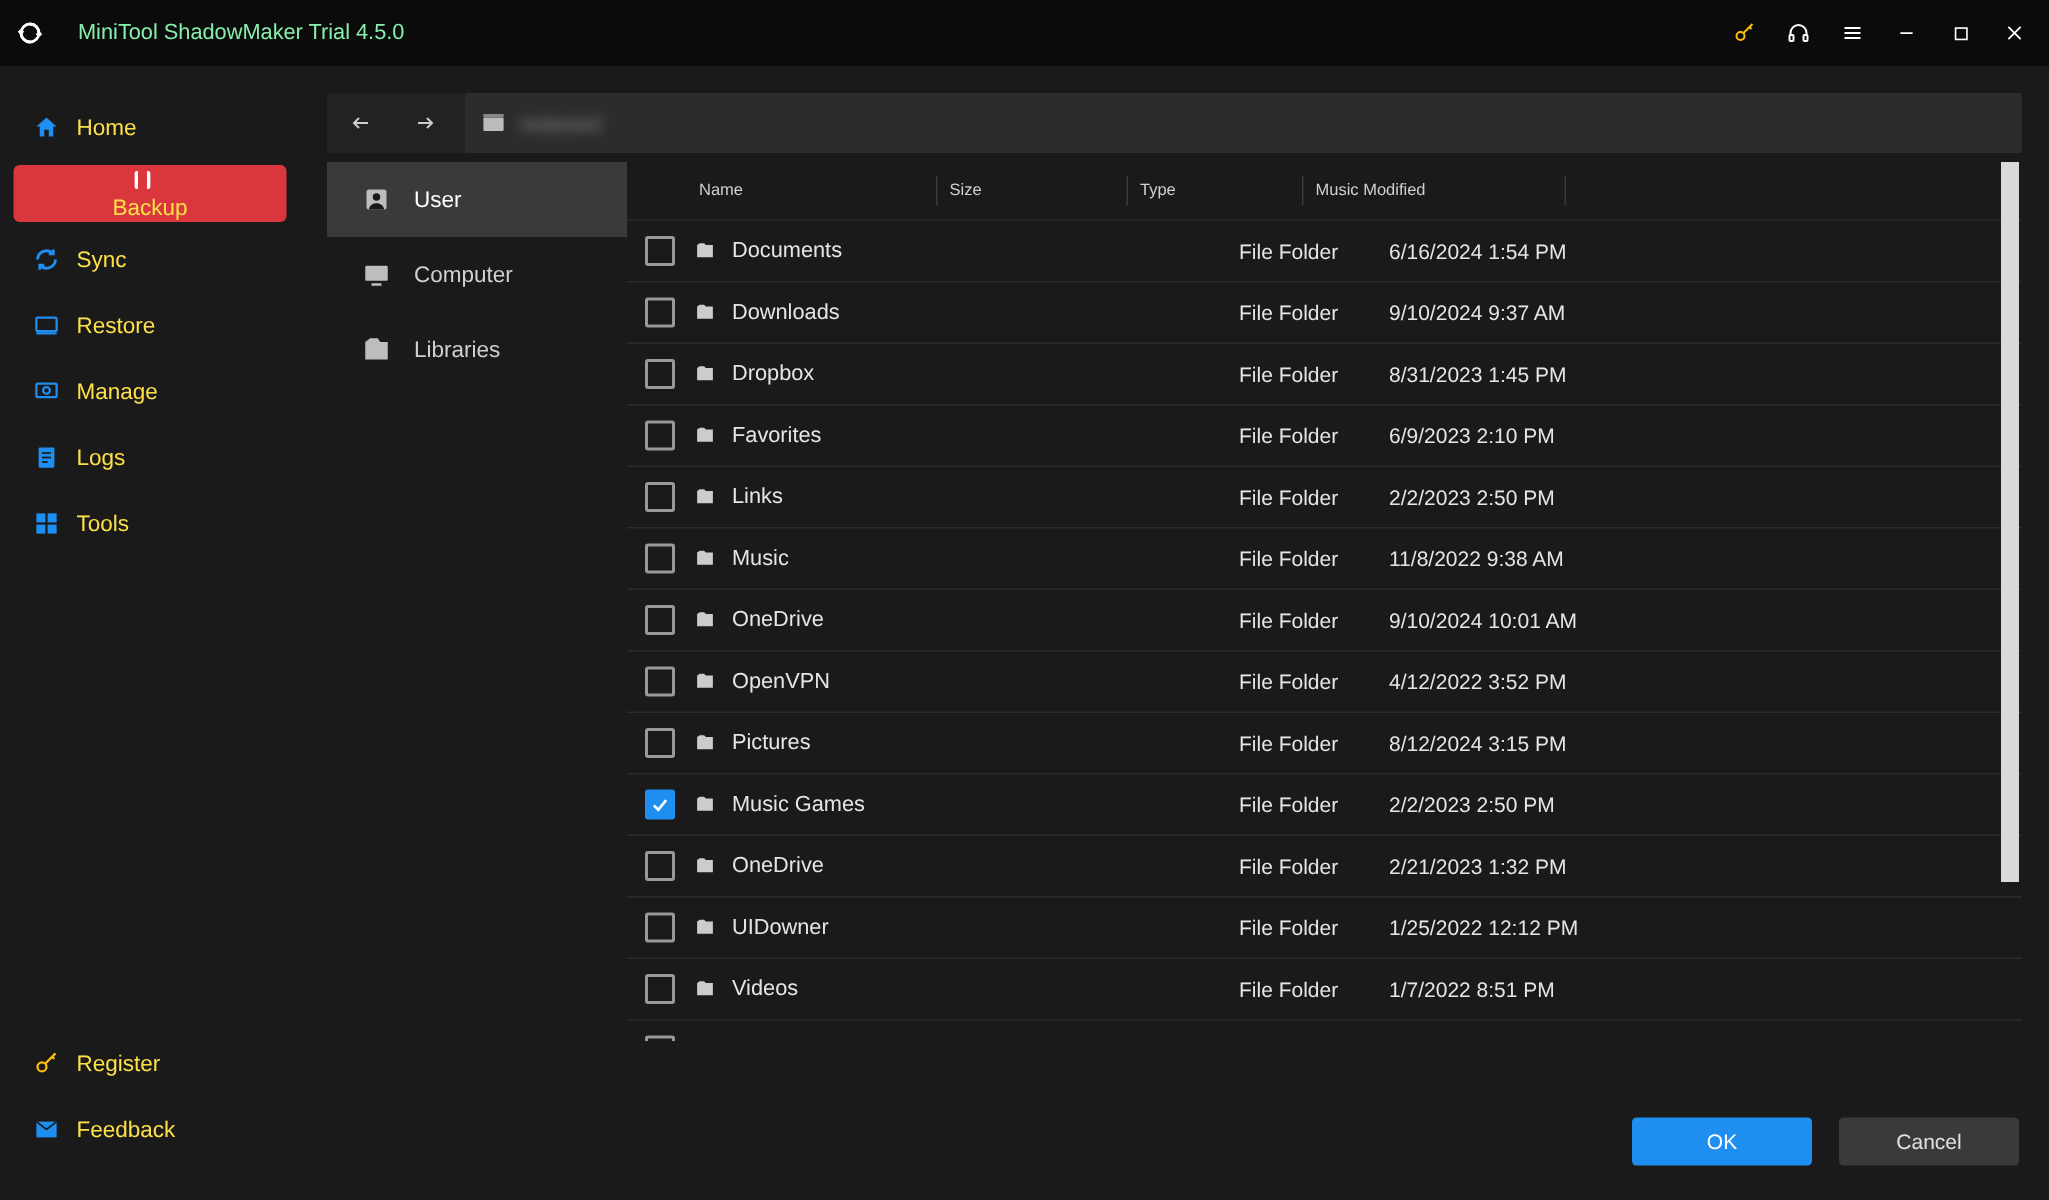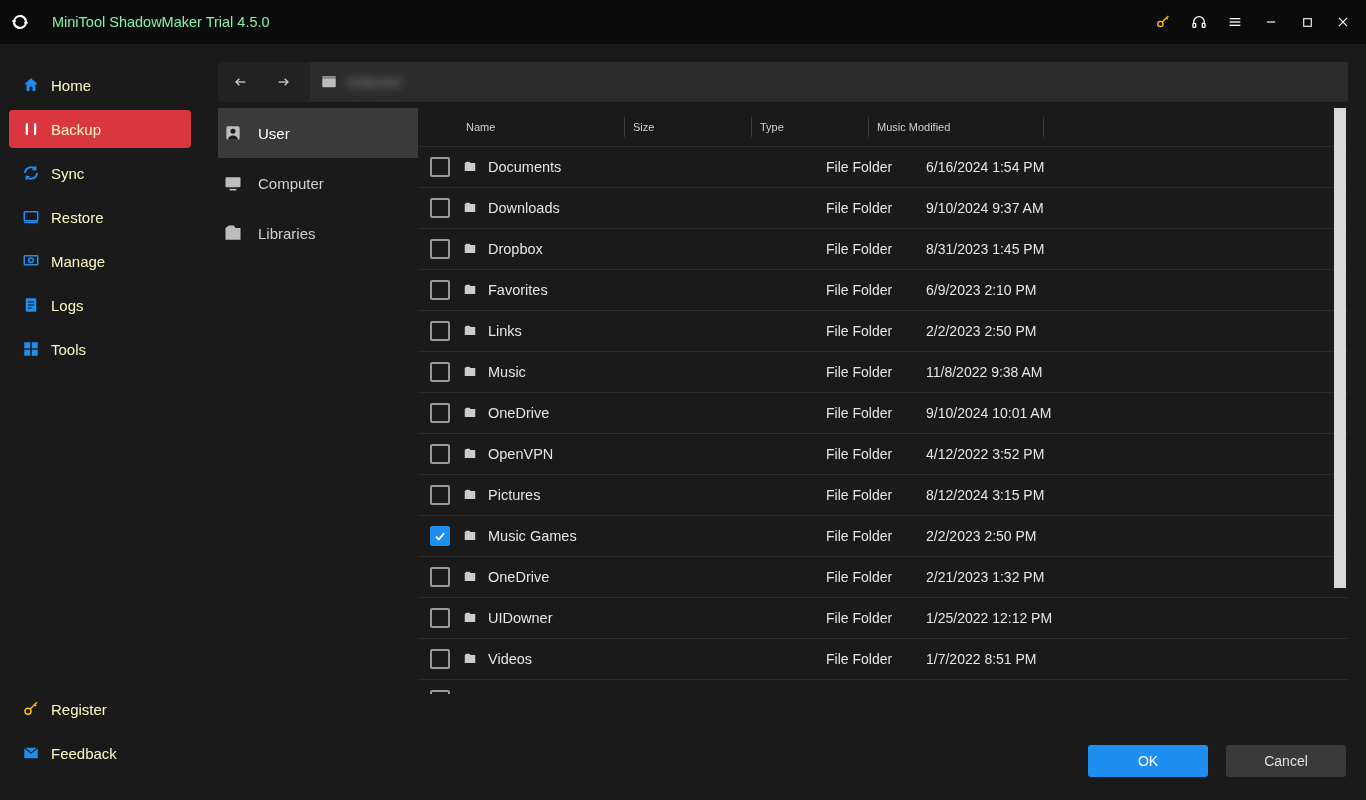--- a/index.html
+++ b/index.html
@@ -32,37 +32,37 @@
   .titlebar .spacer{flex:1;}
   .titlebar .tbtn{width:30px;height:30px;display:flex;align-items:center;justify-content:center;margin-left:6px;cursor:pointer;color:#fff;}
   .titlebar .tbtn svg{stroke:#fff;fill:none;}
   .titlebar .tbtn.key svg{stroke:var(--accent-yellow);}
   
   .body{position:absolute;top:44px;bottom:0;left:0;right:0;display:flex;}
   
   .sidebar{width:200px;background:var(--bg-panel);display:flex;flex-direction:column;padding-top:22px;box-sizing:border-box;}
   .sidebar .navlist{display:flex;flex-direction:column;gap:0;margin:0 9px;}
   .sidebar .navitem{height:38px;display:flex;align-items:center;padding:0 12px;border-radius:4px;cursor:pointer;margin-bottom:6px;}
-  .sidebar .navitem.active{background:var(--accent-red);}
+  .sidebar .navitem.active{background:var(--accent-red);flex-direction:column;}
   .sidebar .navitem .icon{width:20px;height:20px;display:flex;align-items:center;justify-content:center;margin-right:10px;}
   .sidebar .navitem .icon svg{width:18px;height:18px;}
-  .sidebar .navitem span{font-size:15px;color:#fef9c3;}
+  .sidebar .navitem span{font-size:15px;color:#fde047;}
   .sidebar .footer{margin-top:auto;margin-bottom:22px;}
   
   .main{flex:1;background:#1a1a1a;display:flex;flex-direction:column;padding:18px;box-sizing:border-box;}
   
   .pathbar{height:40px;background:#222;display:flex;align-items:center;border-radius:2px;}
   .pathbar .nav{width:44px;height:40px;display:flex;align-items:center;justify-content:center;cursor:pointer;color:#ccc;}
   .pathbar .breadcrumb{flex:1;height:40px;background:#2c2c2c;margin-left:4px;display:flex;align-items:center;padding:0 10px;color:#9a9a9a;border-radius:2px;}
   .pathbar .breadcrumb .drive-icon{margin-right:8px;display:flex;}
   .pathbar .breadcrumb .segment{filter:blur(4px);color:#888;}
   
   .split{flex:1;display:flex;margin-top:6px;min-height:0;}
   .treepanel{width:200px;background:transparent;}
-  .tree-item{height:50px;display:flex;align-items:center;padding:0 4px;cursor:pointer;color:#d0d0d0;font-size:15px;}
+  .tree-item{height:50px;display:flex;align-items:center;padding:0 22px;cursor:pointer;color:#d0d0d0;font-size:15px;}
   .tree-item.selected{background:var(--bg-tree-selected);color:#fff;}
   .tree-item .ticon{width:22px;height:22px;display:flex;align-items:center;justify-content:center;margin-right:14px;color:#bdbdbd;}
   
   .listpanel{flex:1;display:flex;flex-direction:column;min-height:0;position:relative;}
   .list-header{height:38px;display:flex;align-items:center;padding-left:40px;background:#1a1a1a;border-bottom:1px solid var(--row-border);}
   .list-header .col{color:#d0d0d0;font-size:11px;padding:0 8px;}
   .list-header .divider{width:1px;height:20px;background:#3a3a3a;}
   .col-name{width:150px;}
   .col-size{width:110px;}
   .col-type{width:100px;}

